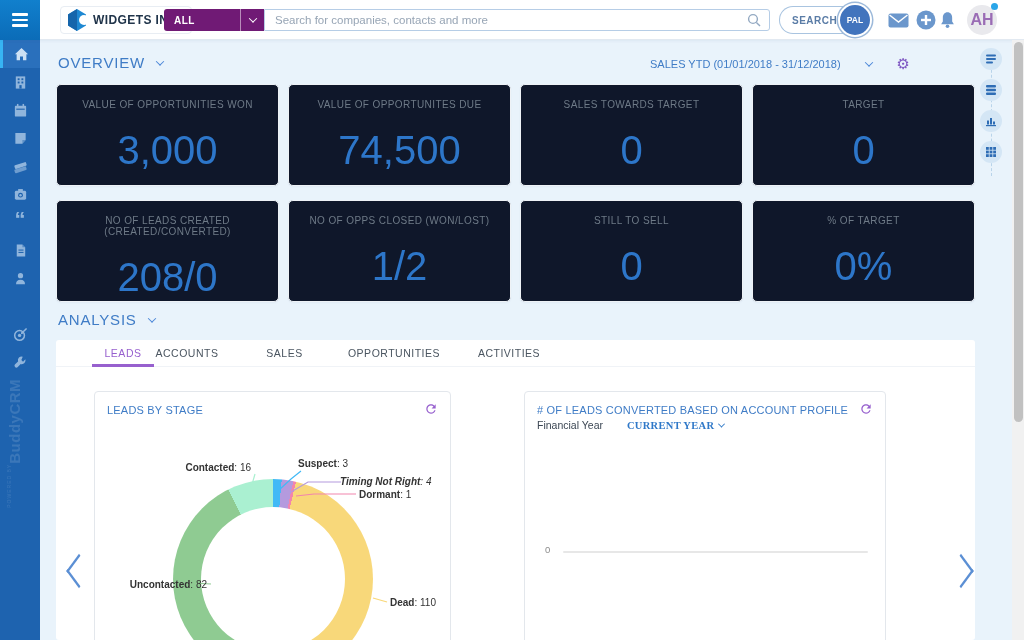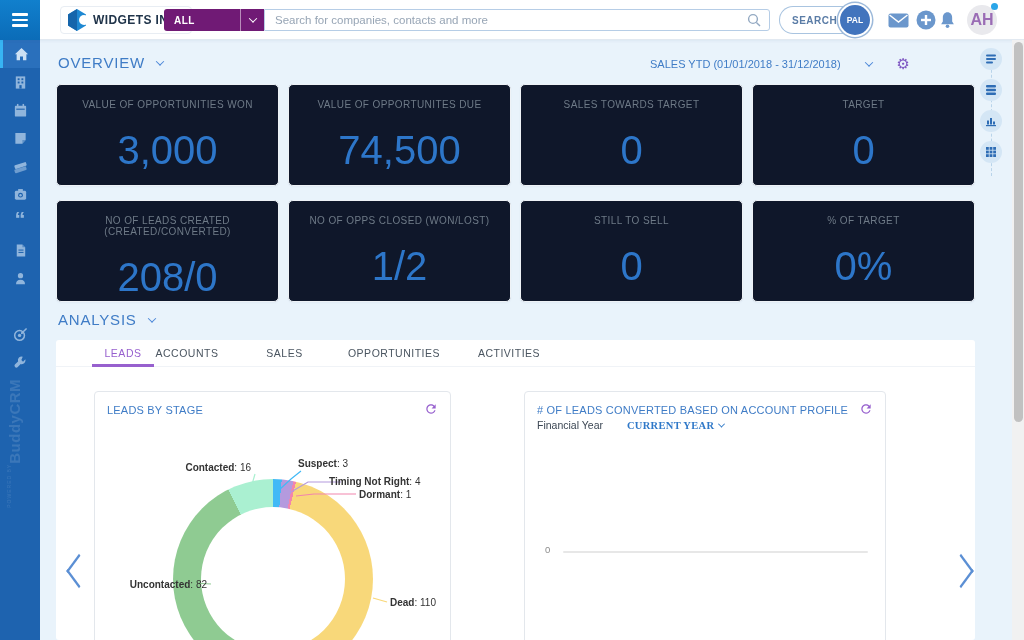--- a/index.html
+++ b/index.html
@@ -98,21 +98,21 @@
   .filter-value .chev { width:5px; height:5px; }
 
   .donut { position:absolute; left:78px; top:87px; width:200px; height:200px; border-radius:50%; }
   .donut-hole { position:absolute; left:106px; top:115px; width:144px; height:144px; border-radius:50%; background:#fff; }
   .leader-svg { position:absolute; left:0; top:0; pointer-events:none; }
   .pie-label { position:absolute; font-size:10px; color:#333; white-space:nowrap; }
   .pie-label b { font-weight:bold; }
   .pie-val::before { content:": "; }
   .lab-suspect     { left:203px; top:66px; }
   .lab-contacted   { right:199px; top:70px; }
-  .lab-tnr         { left:234px; top:84px; }
+  .lab-tnr         { left:245px; top:84px;font-style:italic; }
   .lab-dormant     { left:264px; top:97px; }
   .lab-uncontacted { right:243px; top:187px; }
   .lab-dead        { left:295px; top:205px; }
 
   .axis-zero { position:absolute; left:20px; top:152px; font-size:9.5px; color:#8b8b8b; }
   .axis-line { position:absolute; left:38px; top:159px; width:305px; height:2px; background:#e7e7e7; border-radius:2px; }
 
   .car-chev { position:absolute; width:18px; height:18px; border-right:2px solid #5b8fd4; border-bottom:2px solid #5b8fd4; cursor:pointer; }
   .car-prev { left:14px;  top:222px; transform:scaleY(1.35) rotate(135deg); }
   .car-next { left:896px; top:222px; transform:scaleY(1.35) rotate(-45deg); }

